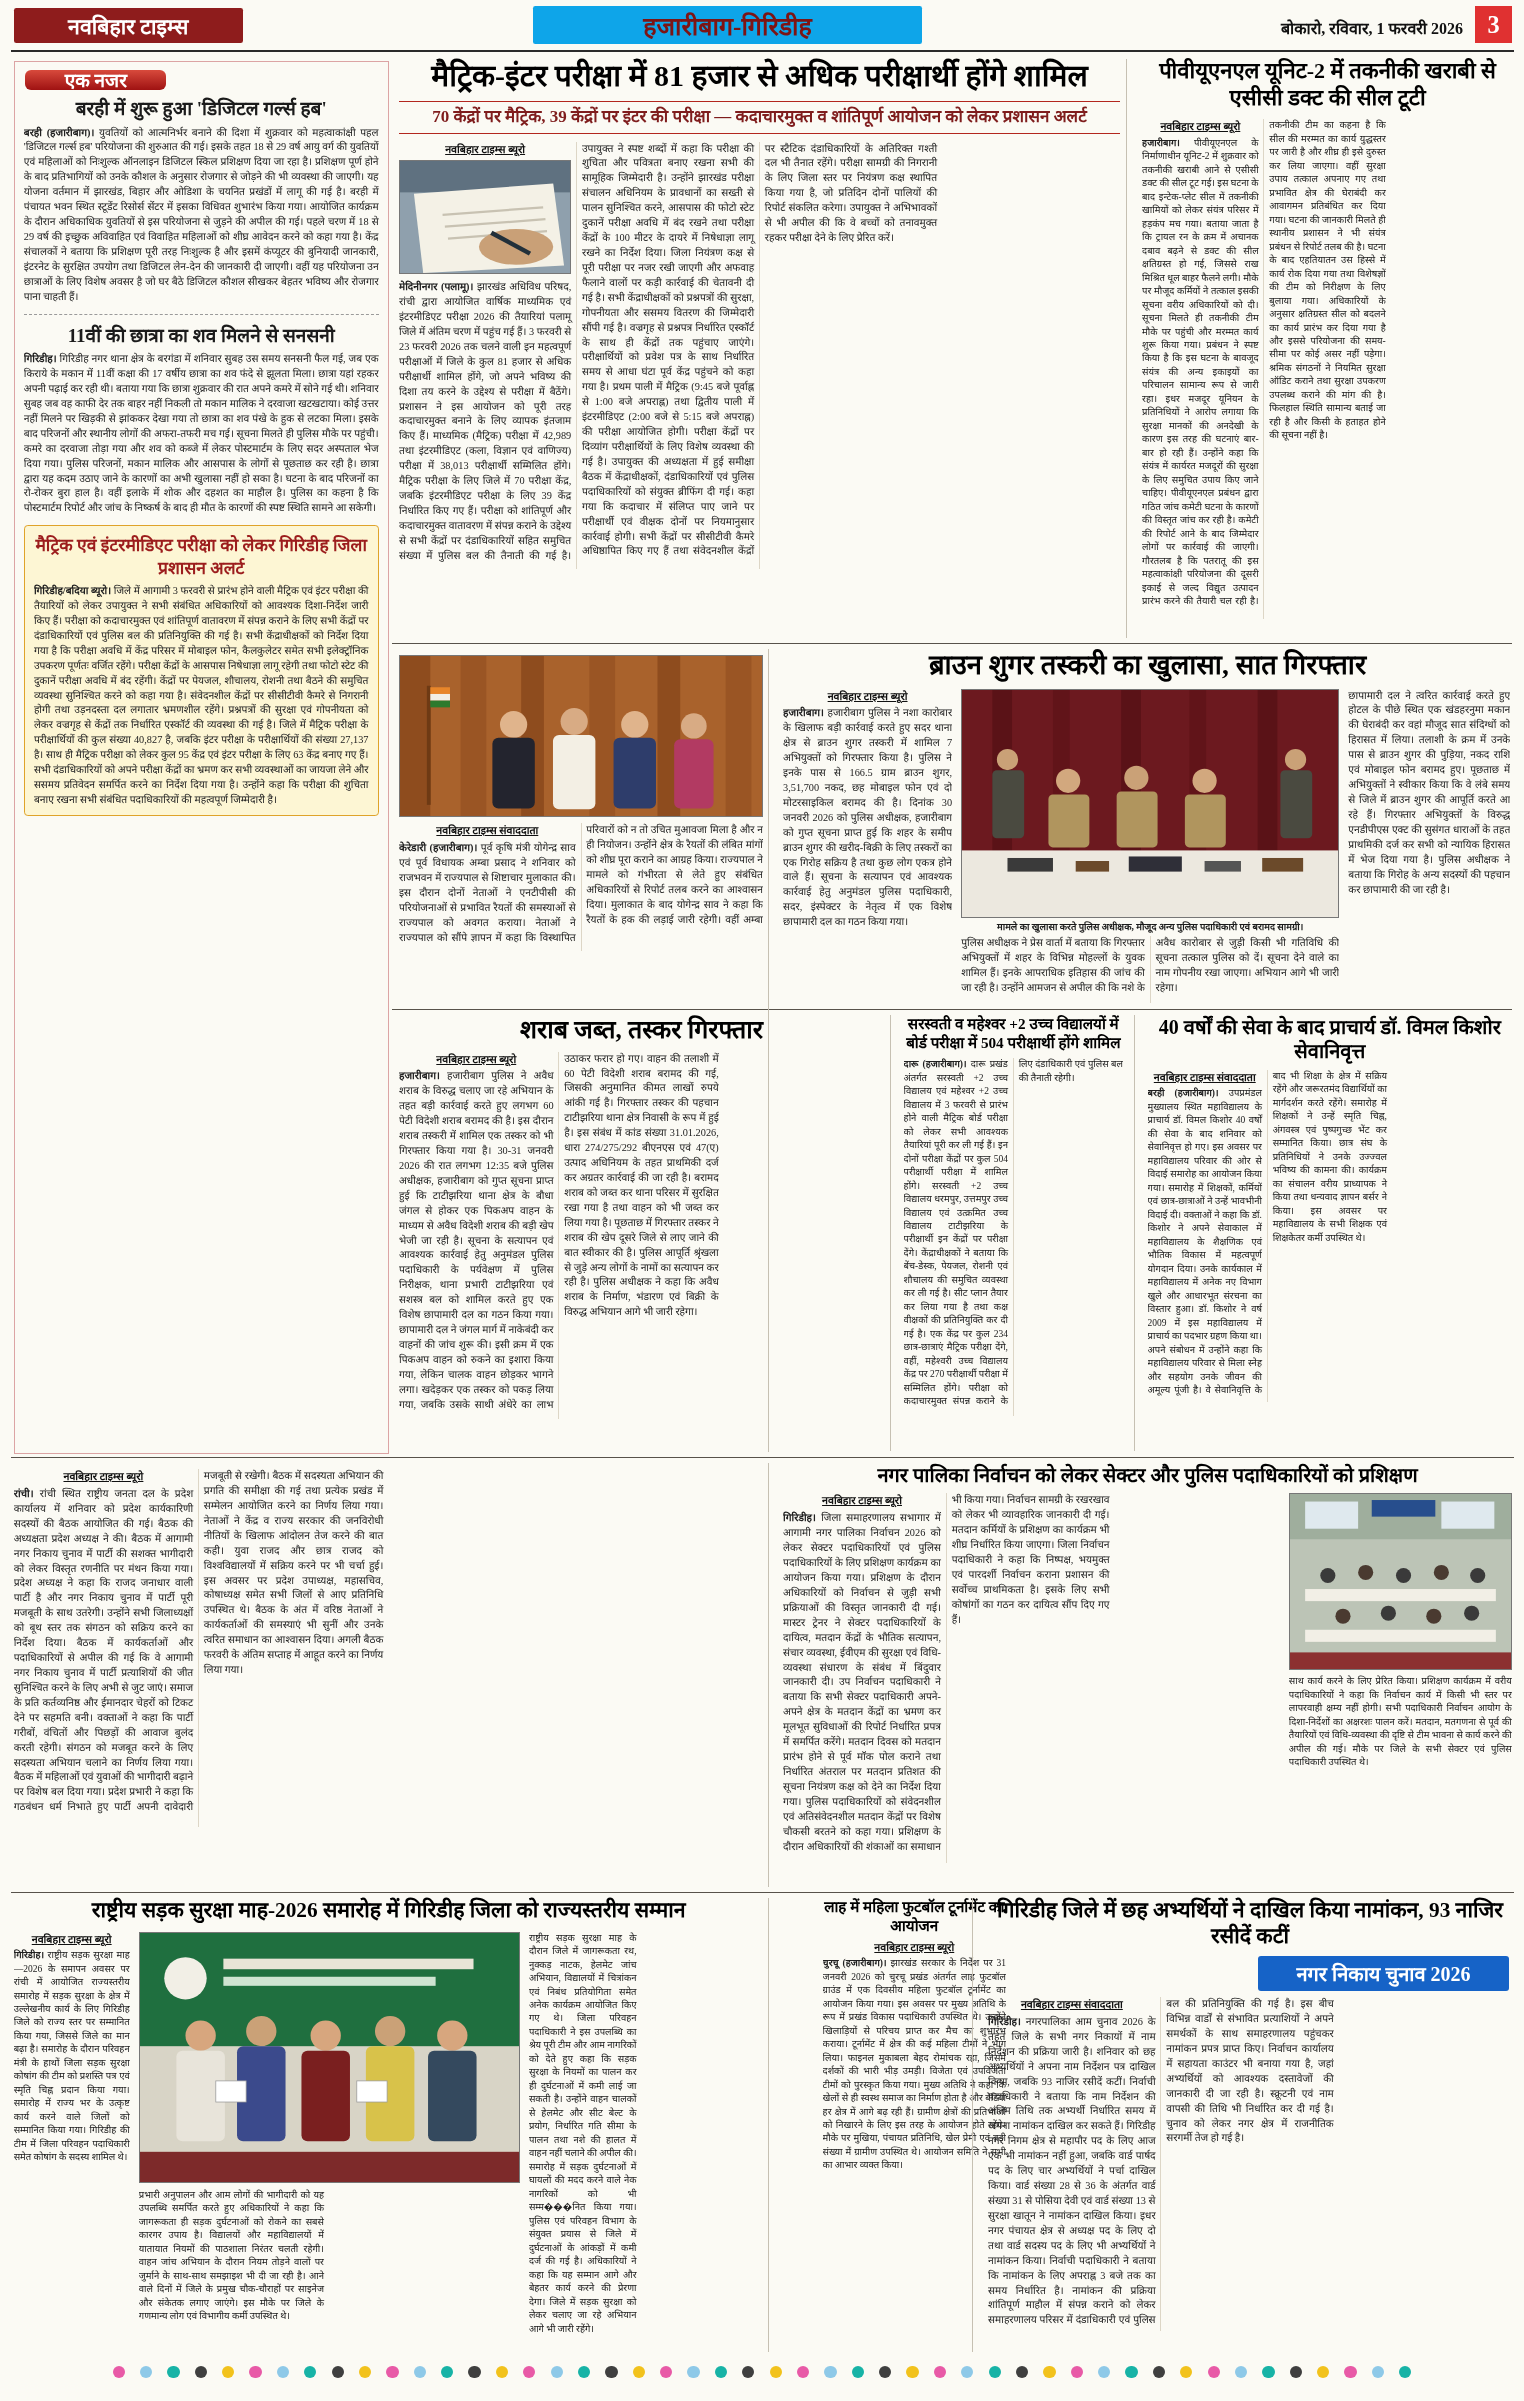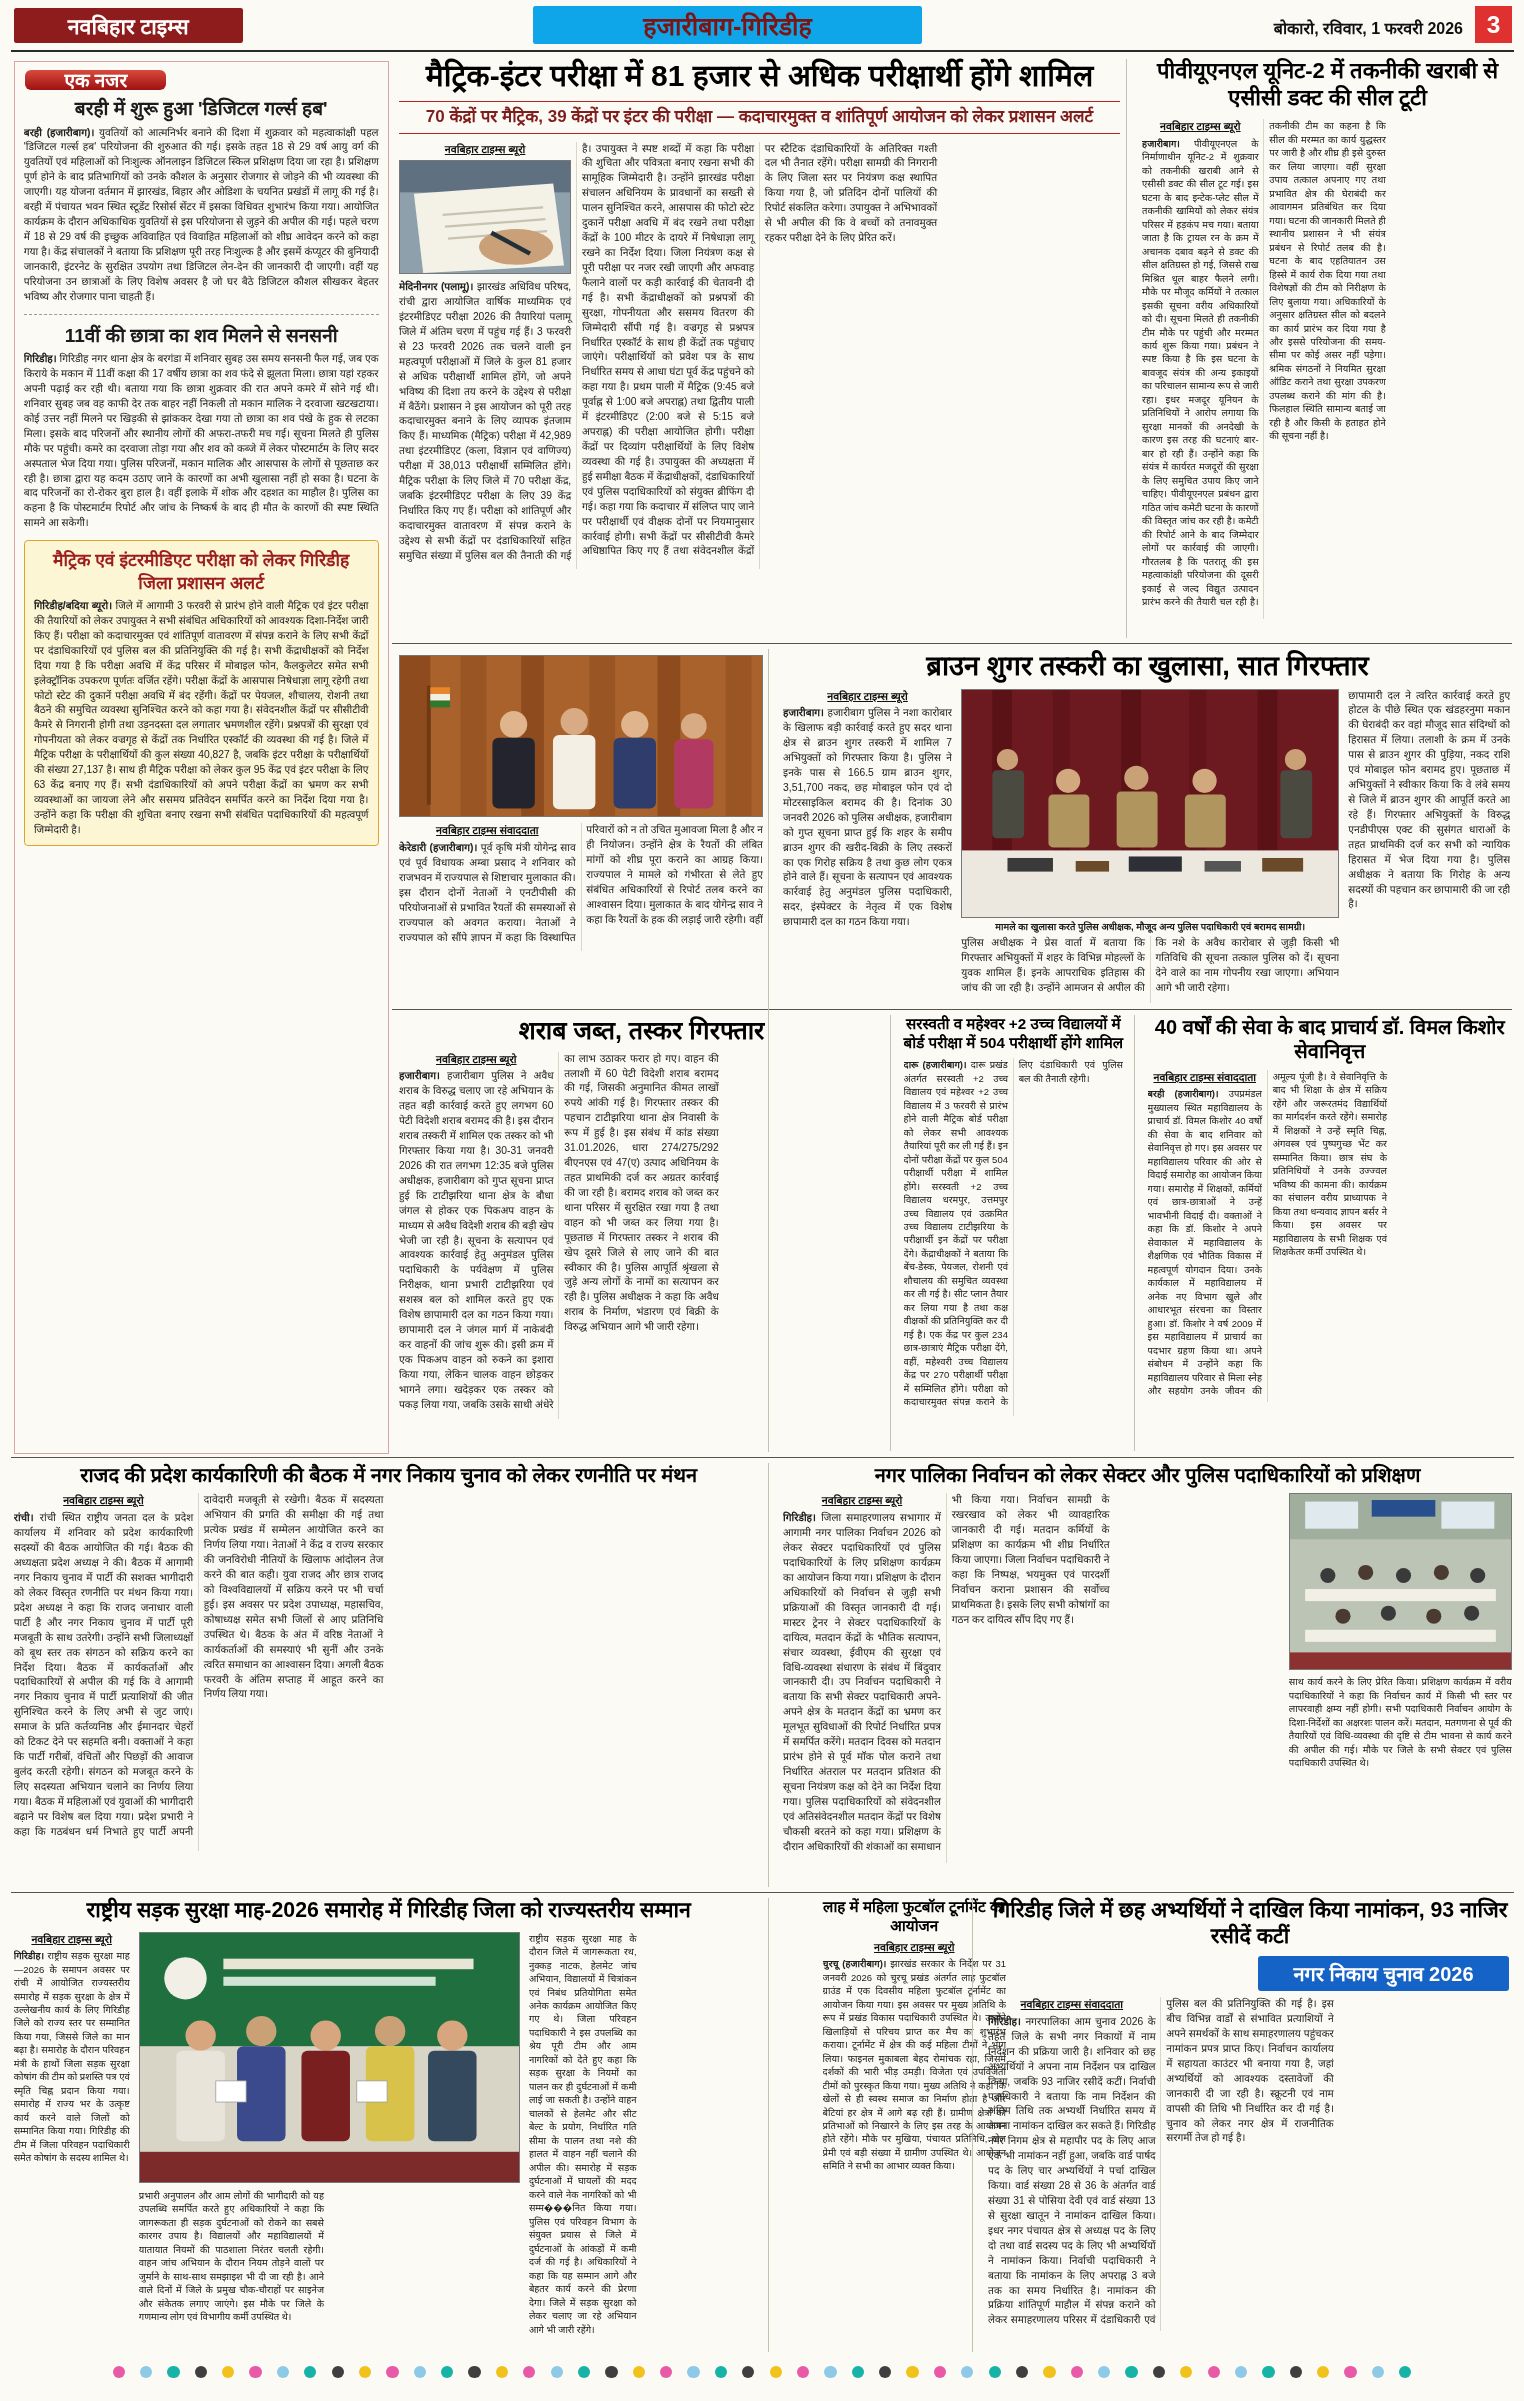--- a/index.html
+++ b/index.html
@@ -1,18 +1,18 @@
 <!DOCTYPE html>
 <html style="font-size:12.2px"><head>
 <meta charset="utf-8">
 <style>
   *{margin:0;padding:0;box-sizing:border-box}
   html,body{background:#9a9a9a}
   .page{position:relative;width:1524px;height:2401px;margin:0 auto;background:#fbfaf4;
-        font-family:Liberation Sans, sans-serif;color:#1b1b1b;overflow:hidden}
+        font-family:Liberation Serif, serif;color:#1b1b1b;overflow:hidden}
   .abs{position:absolute}
   .headline{font-weight:bold;color:#000;text-align:center;line-height:1.22}
   .body-text{font-size:10.3px;line-height:1.45;text-align:justify;color:#202020;overflow:hidden}
   .body-sm{font-size:9.5px;line-height:1.42}
   .byline{font-weight:bold;text-align:center;text-decoration:underline;font-size:10.7px;margin-bottom:2.3px;color:#111}
   .dateline{font-weight:bold}
   .cols{column-fill:auto;column-gap:10.7px;column-rule:0.8px solid #ddd6c6}
   .c2{columns:2}.c3{columns:3}.c4{columns:4}
   .photo{position:relative;overflow:hidden;background:#888;border:0.8px solid #777}
   .photo svg{display:block;width:100%;height:100%}
@@ -286,21 +286,20 @@
   <div class="abs retire">
     <div class="headline ret-head">40 वर्षों की सेवा के बाद प्राचार्य डॉ. विमल किशोर सेवानिवृत्त</div>
     <div class="ret-body body-text body-sm cols c3">
       <div class="byline">नवबिहार टाइम्स संवाददाता</div>
       <p><b class="dateline">बरही (हजारीबाग)।</b>
         <span>उपप्रमंडल मुख्यालय स्थित महाविद्यालय के प्राचार्य डॉ. विमल किशोर 40 वर्षों की सेवा के बाद शनिवार को सेवानिवृत्त हो गए। इस अवसर पर महाविद्यालय परिवार की ओर से विदाई समारोह का आयोजन किया गया। समारोह में शिक्षकों, कर्मियों एवं छात्र-छात्राओं ने उन्हें भावभीनी विदाई दी। वक्ताओं ने कहा कि डॉ. किशोर ने अपने सेवाकाल में महाविद्यालय के शैक्षणिक एवं भौतिक विकास में महत्वपूर्ण योगदान दिया। उनके कार्यकाल में महाविद्यालय में अनेक नए विभाग खुले और आधारभूत संरचना का विस्तार हुआ। डॉ. किशोर ने वर्ष 2009 में इस महाविद्यालय में प्राचार्य का पदभार ग्रहण किया था। अपने संबोधन में उन्होंने कहा कि महाविद्यालय परिवार से मिला स्नेह और सहयोग उनके जीवन की अमूल्य पूंजी है। वे सेवानिवृत्ति के बाद भी शिक्षा के क्षेत्र में सक्रिय रहेंगे और जरूरतमंद विद्यार्थियों का मार्गदर्शन करते रहेंगे। समारोह में शिक्षकों ने उन्हें स्मृति चिह्न, अंगवस्त्र एवं पुष्पगुच्छ भेंट कर सम्मानित किया। छात्र संघ के प्रतिनिधियों ने उनके उज्ज्वल भविष्य की कामना की। कार्यक्रम का संचालन वरीय प्राध्यापक ने किया तथा धन्यवाद ज्ञापन बर्सर ने किया। इस अवसर पर महाविद्यालय के सभी शिक्षक एवं शिक्षकेतर कर्मी उपस्थित थे।</span></p>
     </div>
   </div>
 
   <div class="abs rjd">
-    <div class="headline rjd-head">राजद की प्रदेश कार्यकारिणी की बैठक में नगर निकाय चुनाव को लेकर रणनीति पर मंथन</div>
     <div class="rjd-body body-text cols c4">
       <div class="byline">नवबिहार टाइम्स ब्यूरो</div>
       <p><b class="dateline">रांची।</b>
         <span>रांची स्थित राष्ट्रीय जनता दल के प्रदेश कार्यालय में शनिवार को प्रदेश कार्यकारिणी सदस्यों की बैठक आयोजित की गई। बैठक की अध्यक्षता प्रदेश अध्यक्ष ने की। बैठक में आगामी नगर निकाय चुनाव में पार्टी की सशक्त भागीदारी को लेकर विस्तृत रणनीति पर मंथन किया गया। प्रदेश अध्यक्ष ने कहा कि राजद जनाधार वाली पार्टी है और नगर निकाय चुनाव में पार्टी पूरी मजबूती के साथ उतरेगी। उन्होंने सभी जिलाध्यक्षों को बूथ स्तर तक संगठन को सक्रिय करने का निर्देश दिया। बैठक में कार्यकर्ताओं और पदाधिकारियों से अपील की गई कि वे आगामी नगर निकाय चुनाव में पार्टी प्रत्याशियों की जीत सुनिश्चित करने के लिए अभी से जुट जाएं। समाज के प्रति कर्तव्यनिष्ठ और ईमानदार चेहरों को टिकट देने पर सहमति बनी। वक्ताओं ने कहा कि पार्टी गरीबों, वंचितों और पिछड़ों की आवाज बुलंद करती रहेगी। संगठन को मजबूत करने के लिए सदस्यता अभियान चलाने का निर्णय लिया गया। बैठक में महिलाओं एवं युवाओं की भागीदारी बढ़ाने पर विशेष बल दिया गया। प्रदेश प्रभारी ने कहा कि गठबंधन धर्म निभाते हुए पार्टी अपनी दावेदारी मजबूती से रखेगी। बैठक में सदस्यता अभियान की प्रगति की समीक्षा की गई तथा प्रत्येक प्रखंड में सम्मेलन आयोजित करने का निर्णय लिया गया। नेताओं ने केंद्र व राज्य सरकार की जनविरोधी नीतियों के खिलाफ आंदोलन तेज करने की बात कही। युवा राजद और छात्र राजद को विश्वविद्यालयों में सक्रिय करने पर भी चर्चा हुई। इस अवसर पर प्रदेश उपाध्यक्ष, महासचिव, कोषाध्यक्ष समेत सभी जिलों से आए प्रतिनिधि उपस्थित थे। बैठक के अंत में वरिष्ठ नेताओं ने कार्यकर्ताओं की समस्याएं भी सुनीं और उनके त्वरित समाधान का आश्वासन दिया। अगली बैठक फरवरी के अंतिम सप्ताह में आहूत करने का निर्णय लिया गया।</span></p>
     </div>
   </div>
 
   <div class="abs training">
     <div class="headline trn-head">नगर पालिका निर्वाचन को लेकर सेक्टर और पुलिस पदाधिकारियों को प्रशिक्षण</div>
     <div class="trn-row">

